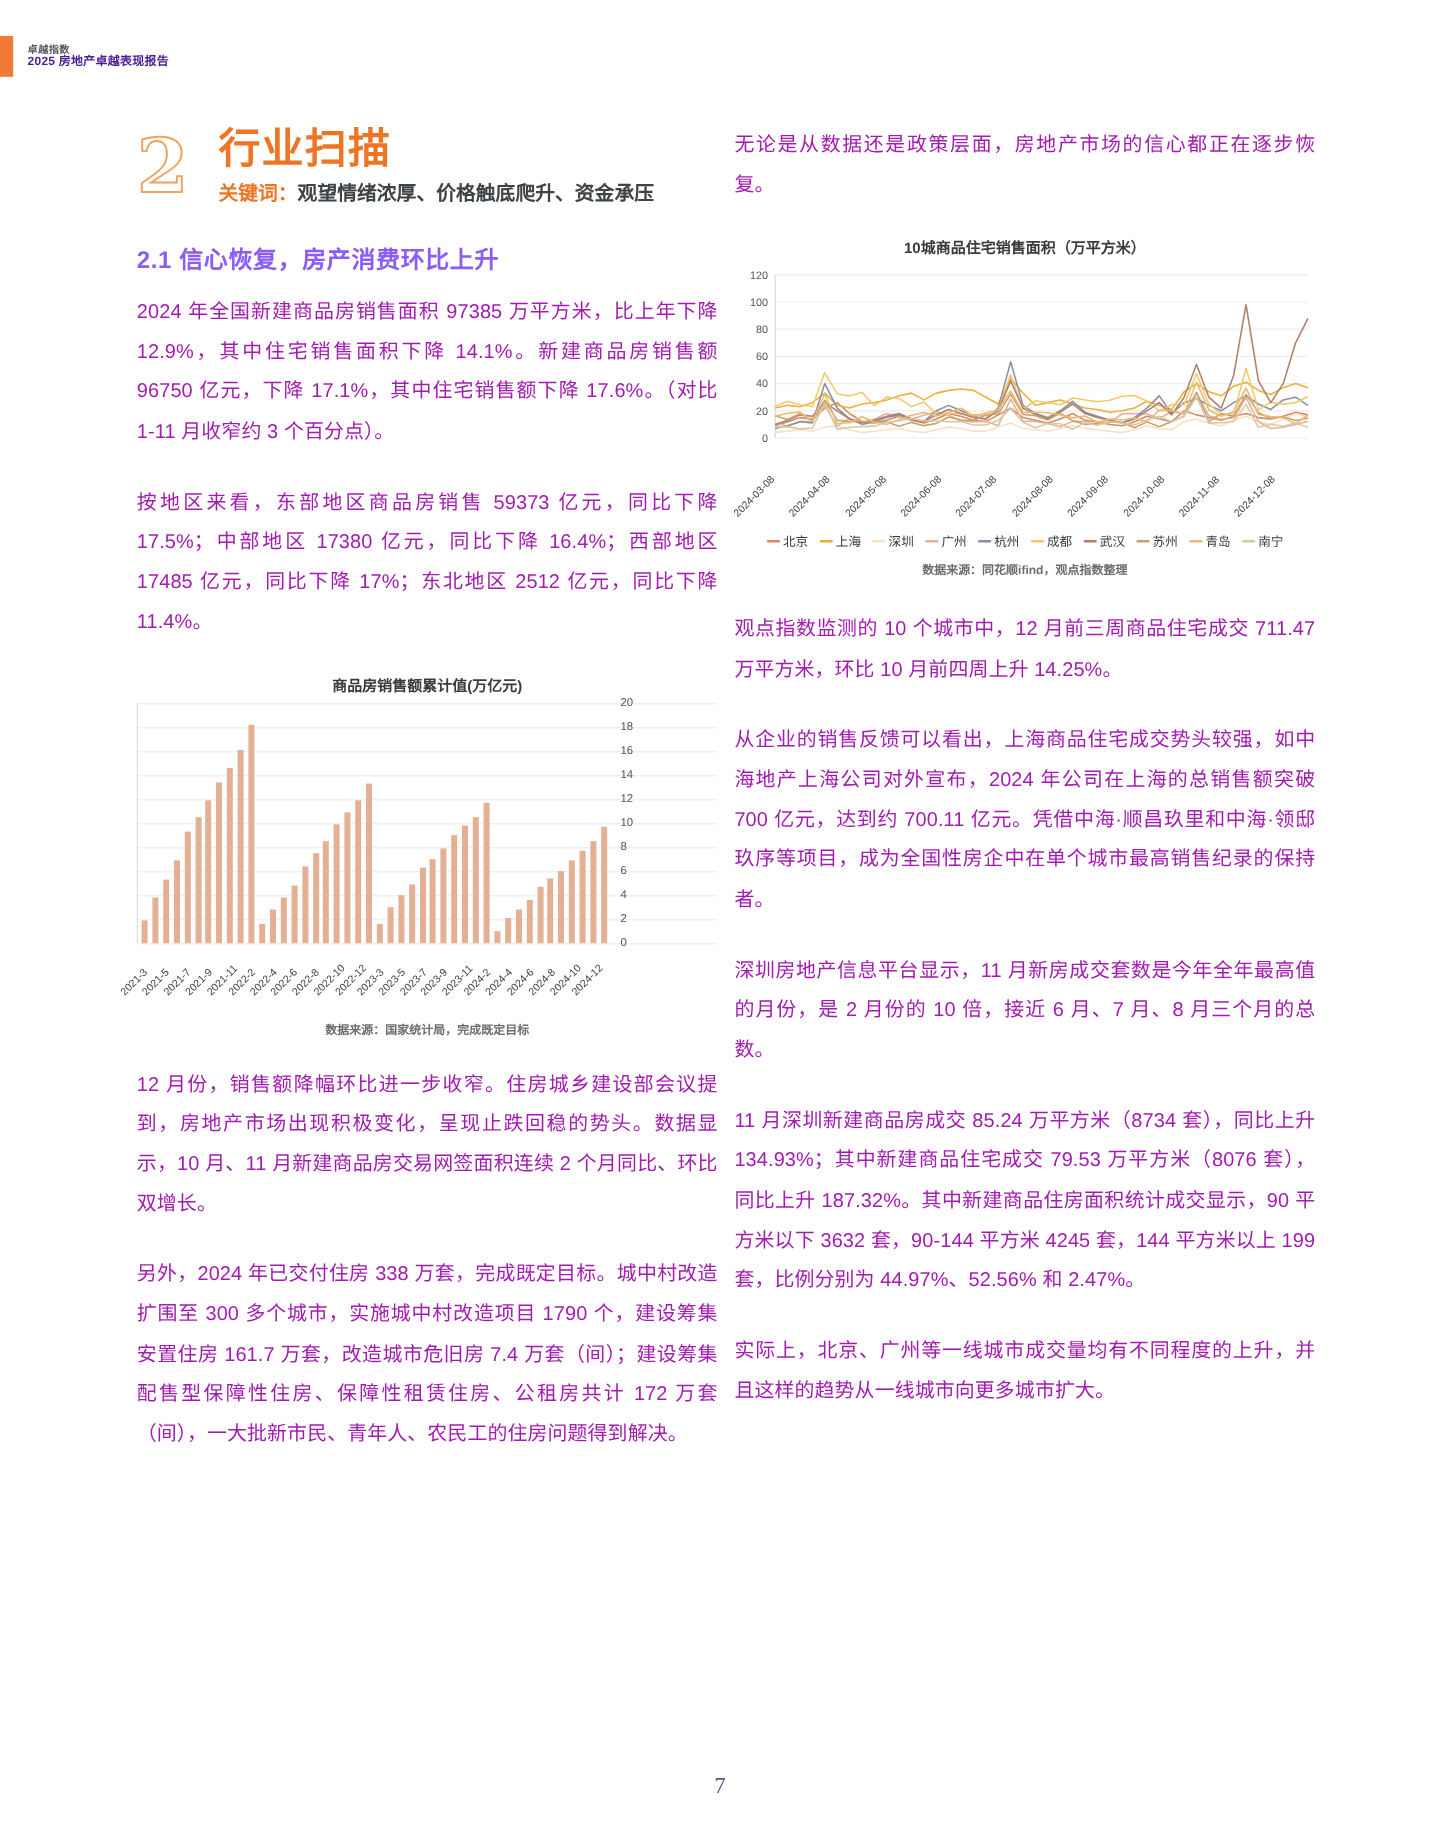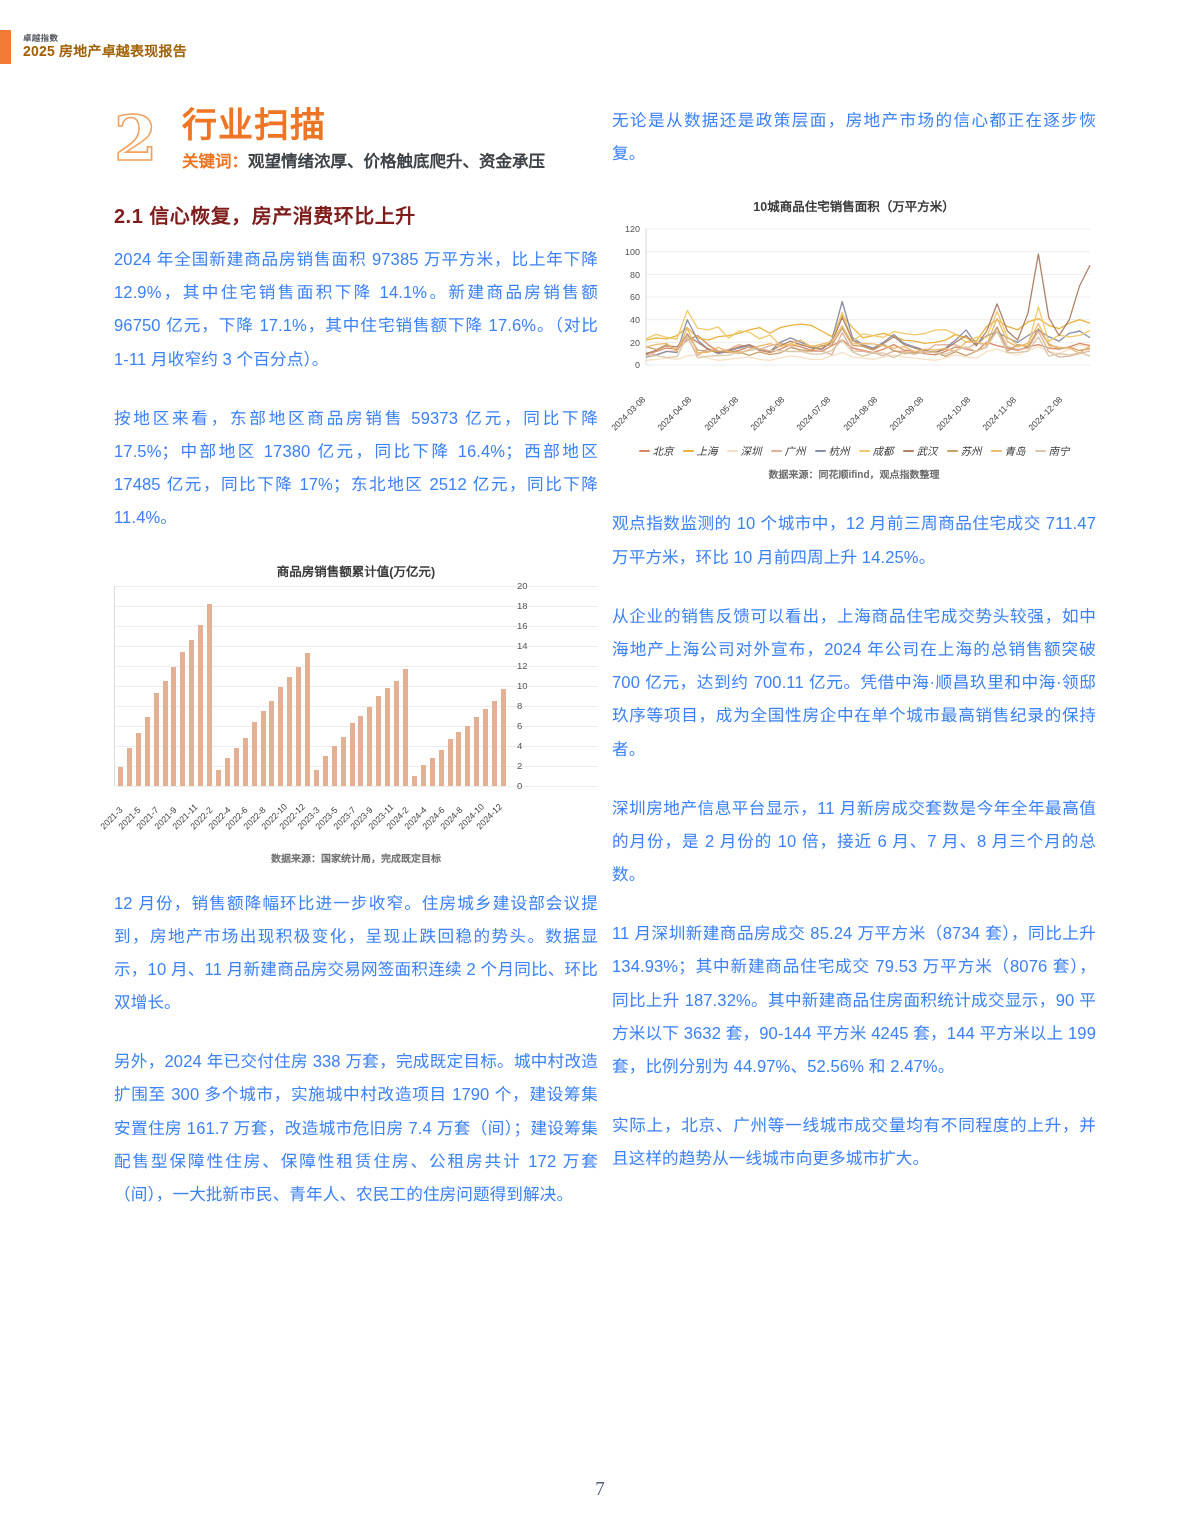--- a/index.html
+++ b/index.html
@@ -41,23 +41,23 @@
     justify-content: center;
     line-height: 1.12;
   }
   .run-header .txt .l1 {
     font-size: 8.5px;
     font-weight: 700;
     color: #555a61;
     letter-spacing: .3px;
   }
   .run-header .txt .l2 {
-    font-size: 14px;
-    font-weight: 700;
-    color: #a16207;
+    font-size: 10px;
+    font-weight: 700;
+    color: #4c1d95;
     letter-spacing: .2px;
   }
 
   
   .col {
     position: absolute;
     top: 104px;
     width: 484px;
   }
   .col-left  { left: 114px; }
@@ -98,30 +98,30 @@
     font-weight: 700;
     color: #3e4348;
     white-space: nowrap;
   }
   .sec-kw .kw-label { color: #ee7524; }
 
   
   .sub-head {
     font-size: 20px;
     font-weight: 700;
-    color: #7f1d1d;
+    color: #8b5cf6;
     margin: 12px 0 14px 0;
     letter-spacing: .5px;
   }
 
   
   p.para {
     font-size: 16.6px;
     line-height: 2.0;
-    color: #3b82f6;
+    color: #a21caf;
     margin: 0 0 26px 0;
     text-align: justify;
     letter-spacing: .1px;
   }
   p.para:last-child { margin-bottom: 0; }
 
   
   .figure {
     margin: 12px 0 22px 0;
   }
@@ -207,21 +207,20 @@
     white-space: nowrap;
     transform-origin: left top;
     transform: rotate(-45deg) translate(-56px, 4px);
   }
   .legend {
     display: flex;
     flex-wrap: wrap;
     justify-content: center;
     gap: 3px 9px;
     margin-top: 2px;
-    font-style: italic;
   }
   .legend-item {
     display: flex;
     align-items: center;
     font-size: 10.5px;
     color: #3b3b3b;
     white-space: nowrap;
   }
   .legend-swatch {
     width: 11px;

